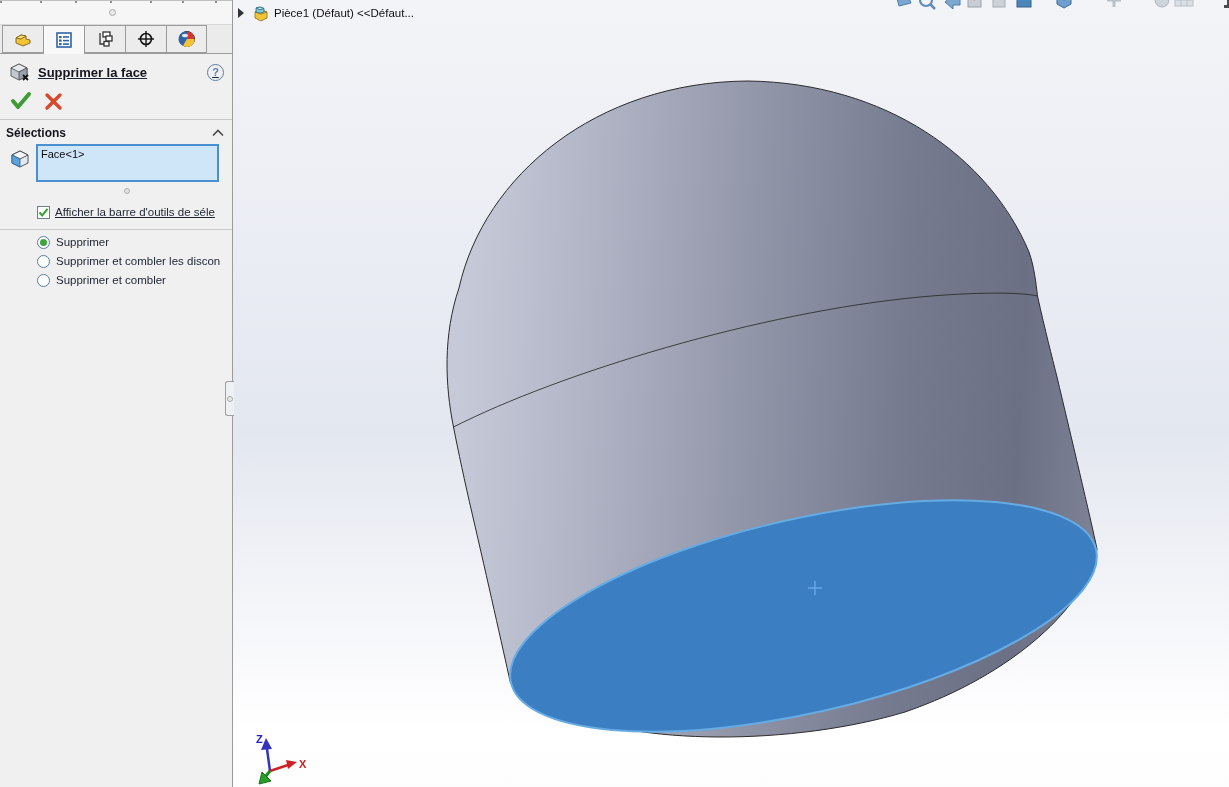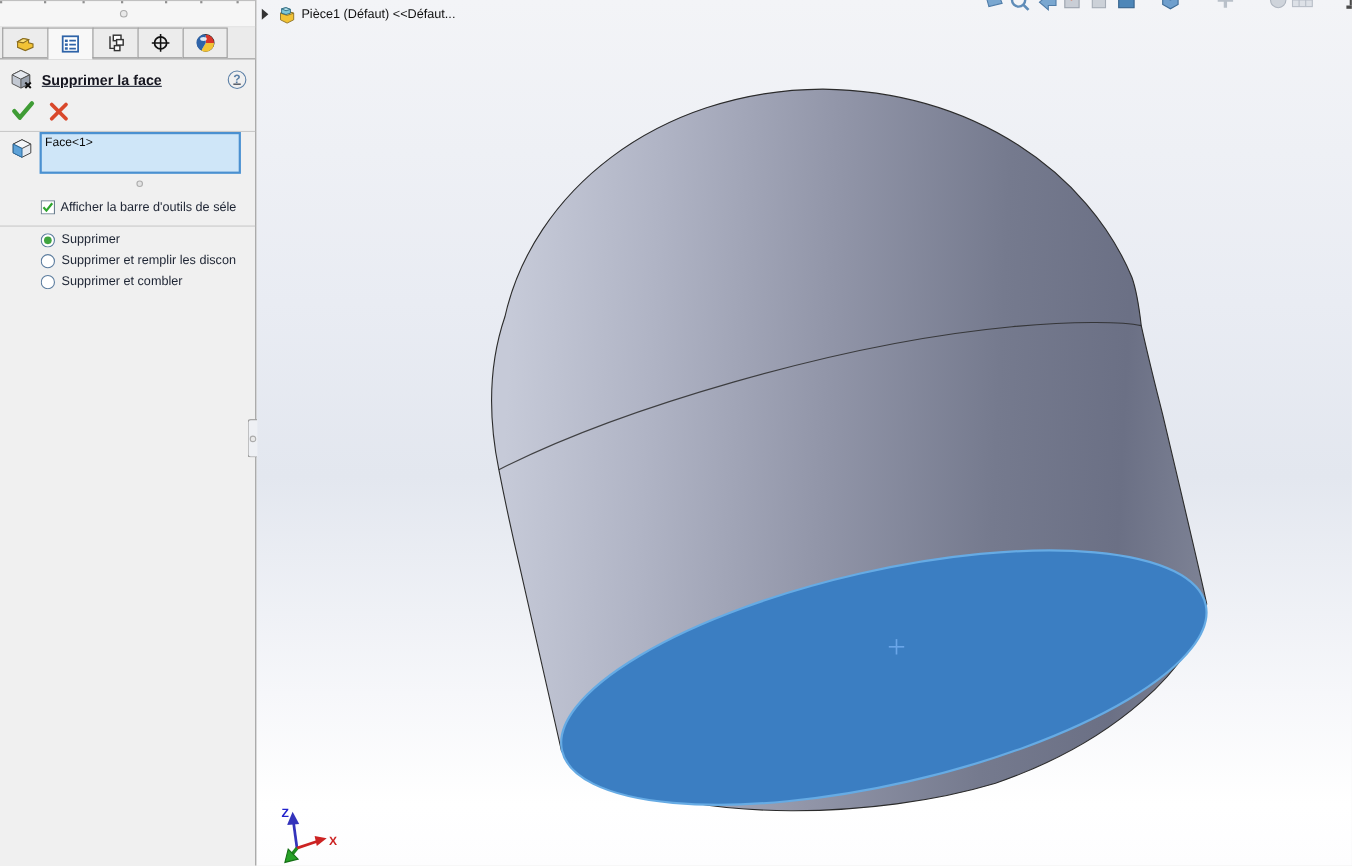--- a/index.html
+++ b/index.html
@@ -53,21 +53,21 @@
   .section-title{font-size:12px;font-weight:bold;color:#15151f;flex:1;}
   .chevron{width:12px;height:8px;}
 
   .selections-body{position:relative;padding:2px 0 0 0;height:52px;}
   .sel-icon{position:absolute;left:8px;top:3px;}
   .sel-listbox{position:absolute;left:36px;top:0;width:183px;height:38px;background:#cfe6f8;
                border:2px solid #4a90d0;box-sizing:border-box;cursor:default;overflow:hidden;}
   .sel-item{font-size:11px;color:#0a0a0a;padding:2px 0 0 3px;white-space:nowrap;}
   .listbox-grip{left:124px;top:44px;width:6px;height:6px;cursor:row-resize;position:absolute;border-radius:50%;background:#e3e3e3;border:1px solid #adadad;box-sizing:border-box;}
 
-  .checkbox-row{display:flex;align-items:flex-end;margin:8px 0 10px 37px;cursor:pointer;overflow:hidden;white-space:nowrap;}
+  .checkbox-row{display:flex;align-items:flex-start;margin:8px 0 10px 37px;cursor:pointer;overflow:hidden;white-space:nowrap;text-decoration:underline;}
   .checkbox-box{width:13px;height:13px;background:#fff;border:1px solid #6b7f8f;box-sizing:border-box;margin-right:5px;flex:0 0 auto;display:flex;align-items:center;justify-content:center;}
   .checkbox-label{font-size:11.5px;color:#1d2433;}
 
   .radio-row{display:flex;align-items:flex-start;margin:6px 0 6px 37px;cursor:pointer;overflow:hidden;white-space:nowrap;}
   .radio-circle{width:13px;height:13px;border-radius:50%;background:#fff;border:1px solid #5b7c9e;box-sizing:border-box;margin-right:6px;flex:0 0 auto;position:relative;}
   .radio-circle.selected::after{content:"";position:absolute;left:2px;top:2px;width:7px;height:7px;border-radius:50%;background:#3fa43f;}
   .radio-label{font-size:11.5px;color:#1d2433;}
 
   
   .v-splitter-handle{
@@ -264,20 +264,26 @@
     <svg width="22" height="20" viewBox="0 0 22 20">
       <path d="M3 10 L8 16 L19 3" fill="none" stroke="#3f9c35" stroke-width="4" stroke-linecap="round" stroke-linejoin="round"></path>
     </svg>
     <svg width="19" height="19" viewBox="0 0 19 19">
       <path d="M3 3 L16 16 M16 3 L3 16" stroke="#d9482b" stroke-width="3.4" stroke-linecap="round"></path>
     </svg>
   </div>
 
   <div class="divider"></div>
 
+  <div class="section-header">
+    <span class="section-title">Sélections</span>
+    <svg class="chevron" viewBox="0 0 12 8">
+      <path d="M1 6.5 L6 1.5 L11 6.5" fill="none" stroke="#4a4a4a" stroke-width="1.6"></path>
+    </svg>
+  </div>
 
   <div class="selections-body">
     <svg class="sel-icon" width="24" height="24" viewBox="0 0 24 24">
       <polygon points="4,8 12,4 20,8 20,16 12,20 4,16" fill="#e6eaf0" stroke="#444" stroke-width="0.9"></polygon>
       <polygon points="4,8 12,4 20,8 12,12" fill="#f4f6f9" stroke="#444" stroke-width="0.9"></polygon>
       <polygon points="4,8 12,12 12,20 4,16" fill="#5da2d8" stroke="#2c6a9e" stroke-width="0.9"></polygon>
     </svg>
     <div class="sel-listbox">
       <div class="sel-item">Face&lt;1&gt;</div>
     </div>
@@ -295,21 +301,21 @@
 
   <div class="divider"></div>
 
 
   <div class="radio-row">
     <span class="radio-circle selected"></span>
     <span class="radio-label">Supprimer</span>
   </div>
   <div class="radio-row">
     <span class="radio-circle"></span>
-    <span class="radio-label">Supprimer et remplir les discon</span>
+    <span class="radio-label">Supprimer et combler les discon</span>
   </div>
   <div class="radio-row">
     <span class="radio-circle"></span>
     <span class="radio-label">Supprimer et combler</span>
   </div>
 </div>
 
 <div class="v-splitter-handle">
   <div class="grip-dot"></div>
 </div>

